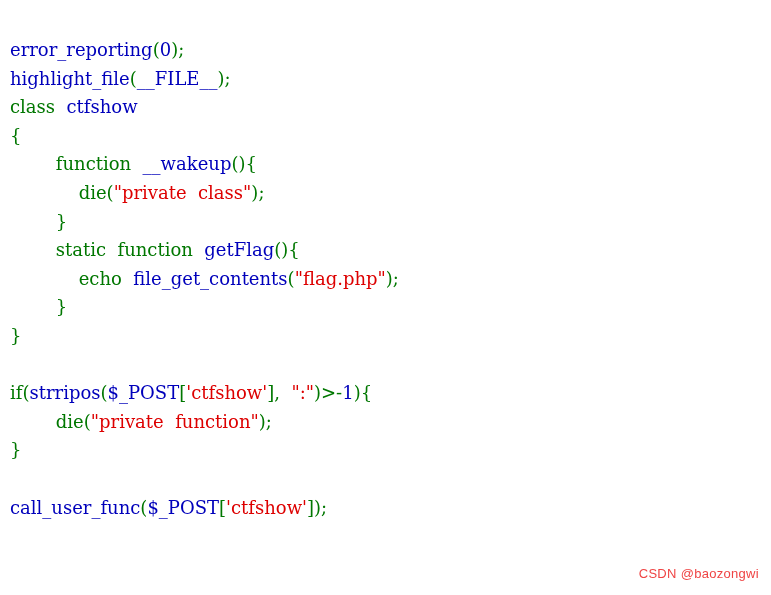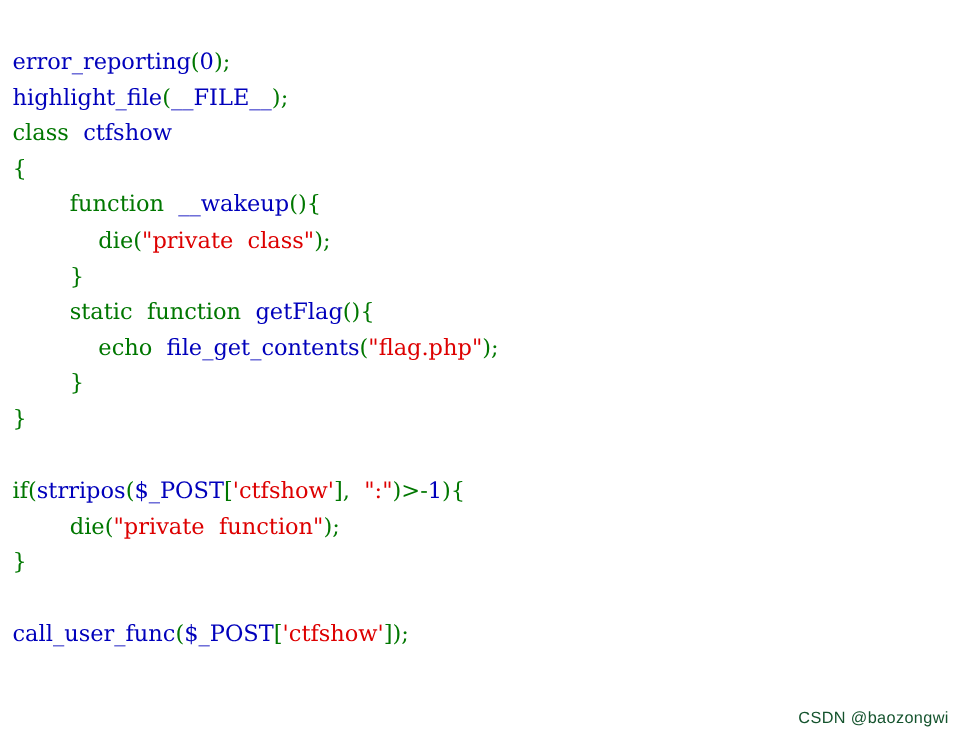--- a/index.html
+++ b/index.html
@@ -42,21 +42,21 @@
   }
   .c-default { color: #0000BB; }
   .c-keyword { color: #007700; }
   .c-string  { color: #DD0000; }
   #watermark {
     position: absolute;
     right: 12px;
     top: 566px;
     font-family: "Liberation Sans", sans-serif;
     font-size: 13px;
-    color: #14532d;
+    color: #ef4444;
     letter-spacing: 0.3px;
     white-space: pre;
   }
 </style>
 </head>
 <body>
 
 <div id="page">
 
   <pre id="code-listing"><div class="code-line"><span class="tok c-default">error_reporting</span><span class="tok c-keyword">(</span><span class="tok c-default">0</span><span class="tok c-keyword">)</span><span class="tok c-keyword">;</span></div><div class="code-line"><span class="tok c-default">highlight_file</span><span class="tok c-keyword">(</span><span class="tok c-default">__FILE__</span><span class="tok c-keyword">)</span><span class="tok c-keyword">;</span></div><div class="code-line"><span class="tok c-keyword">class</span><span class="tok c-keyword">  </span><span class="tok c-default">ctfshow</span></div><div class="code-line"><span class="tok c-keyword">{</span></div><div class="code-line"><span class="tok">        </span><span class="tok c-keyword">function</span><span class="tok c-keyword">  </span><span class="tok c-default">__wakeup</span><span class="tok c-keyword">(){</span></div><div class="code-line"><span class="tok">            </span><span class="tok c-keyword">die</span><span class="tok c-keyword">(</span><span class="tok c-string">"private  class"</span><span class="tok c-keyword">)</span><span class="tok c-keyword">;</span></div><div class="code-line"><span class="tok">        </span><span class="tok c-keyword">}</span></div><div class="code-line"><span class="tok">        </span><span class="tok c-keyword">static</span><span class="tok c-keyword">  </span><span class="tok c-keyword">function</span><span class="tok c-keyword">  </span><span class="tok c-default">getFlag</span><span class="tok c-keyword">(){</span></div><div class="code-line"><span class="tok">            </span><span class="tok c-keyword">echo</span><span class="tok c-keyword">  </span><span class="tok c-default">file_get_contents</span><span class="tok c-keyword">(</span><span class="tok c-string">"flag.php"</span><span class="tok c-keyword">)</span><span class="tok c-keyword">;</span></div><div class="code-line"><span class="tok">        </span><span class="tok c-keyword">}</span></div><div class="code-line"><span class="tok c-keyword">}</span></div><div class="code-line">&nbsp;</div><div class="code-line"><span class="tok c-keyword">if</span><span class="tok c-keyword">(</span><span class="tok c-default">strripos</span><span class="tok c-keyword">(</span><span class="tok c-default">$_POST</span><span class="tok c-keyword">[</span><span class="tok c-string">'ctfshow'</span><span class="tok c-keyword">],</span><span class="tok c-keyword">  </span><span class="tok c-string">":"</span><span class="tok c-keyword">)&gt;-</span><span class="tok c-default">1</span><span class="tok c-keyword">){</span></div><div class="code-line"><span class="tok">        </span><span class="tok c-keyword">die</span><span class="tok c-keyword">(</span><span class="tok c-string">"private  function"</span><span class="tok c-keyword">)</span><span class="tok c-keyword">;</span></div><div class="code-line"><span class="tok c-keyword">}</span></div><div class="code-line">&nbsp;</div><div class="code-line"><span class="tok c-default">call_user_func</span><span class="tok c-keyword">(</span><span class="tok c-default">$_POST</span><span class="tok c-keyword">[</span><span class="tok c-string">'ctfshow'</span><span class="tok c-keyword">])</span><span class="tok c-keyword">;</span></div></pre>

